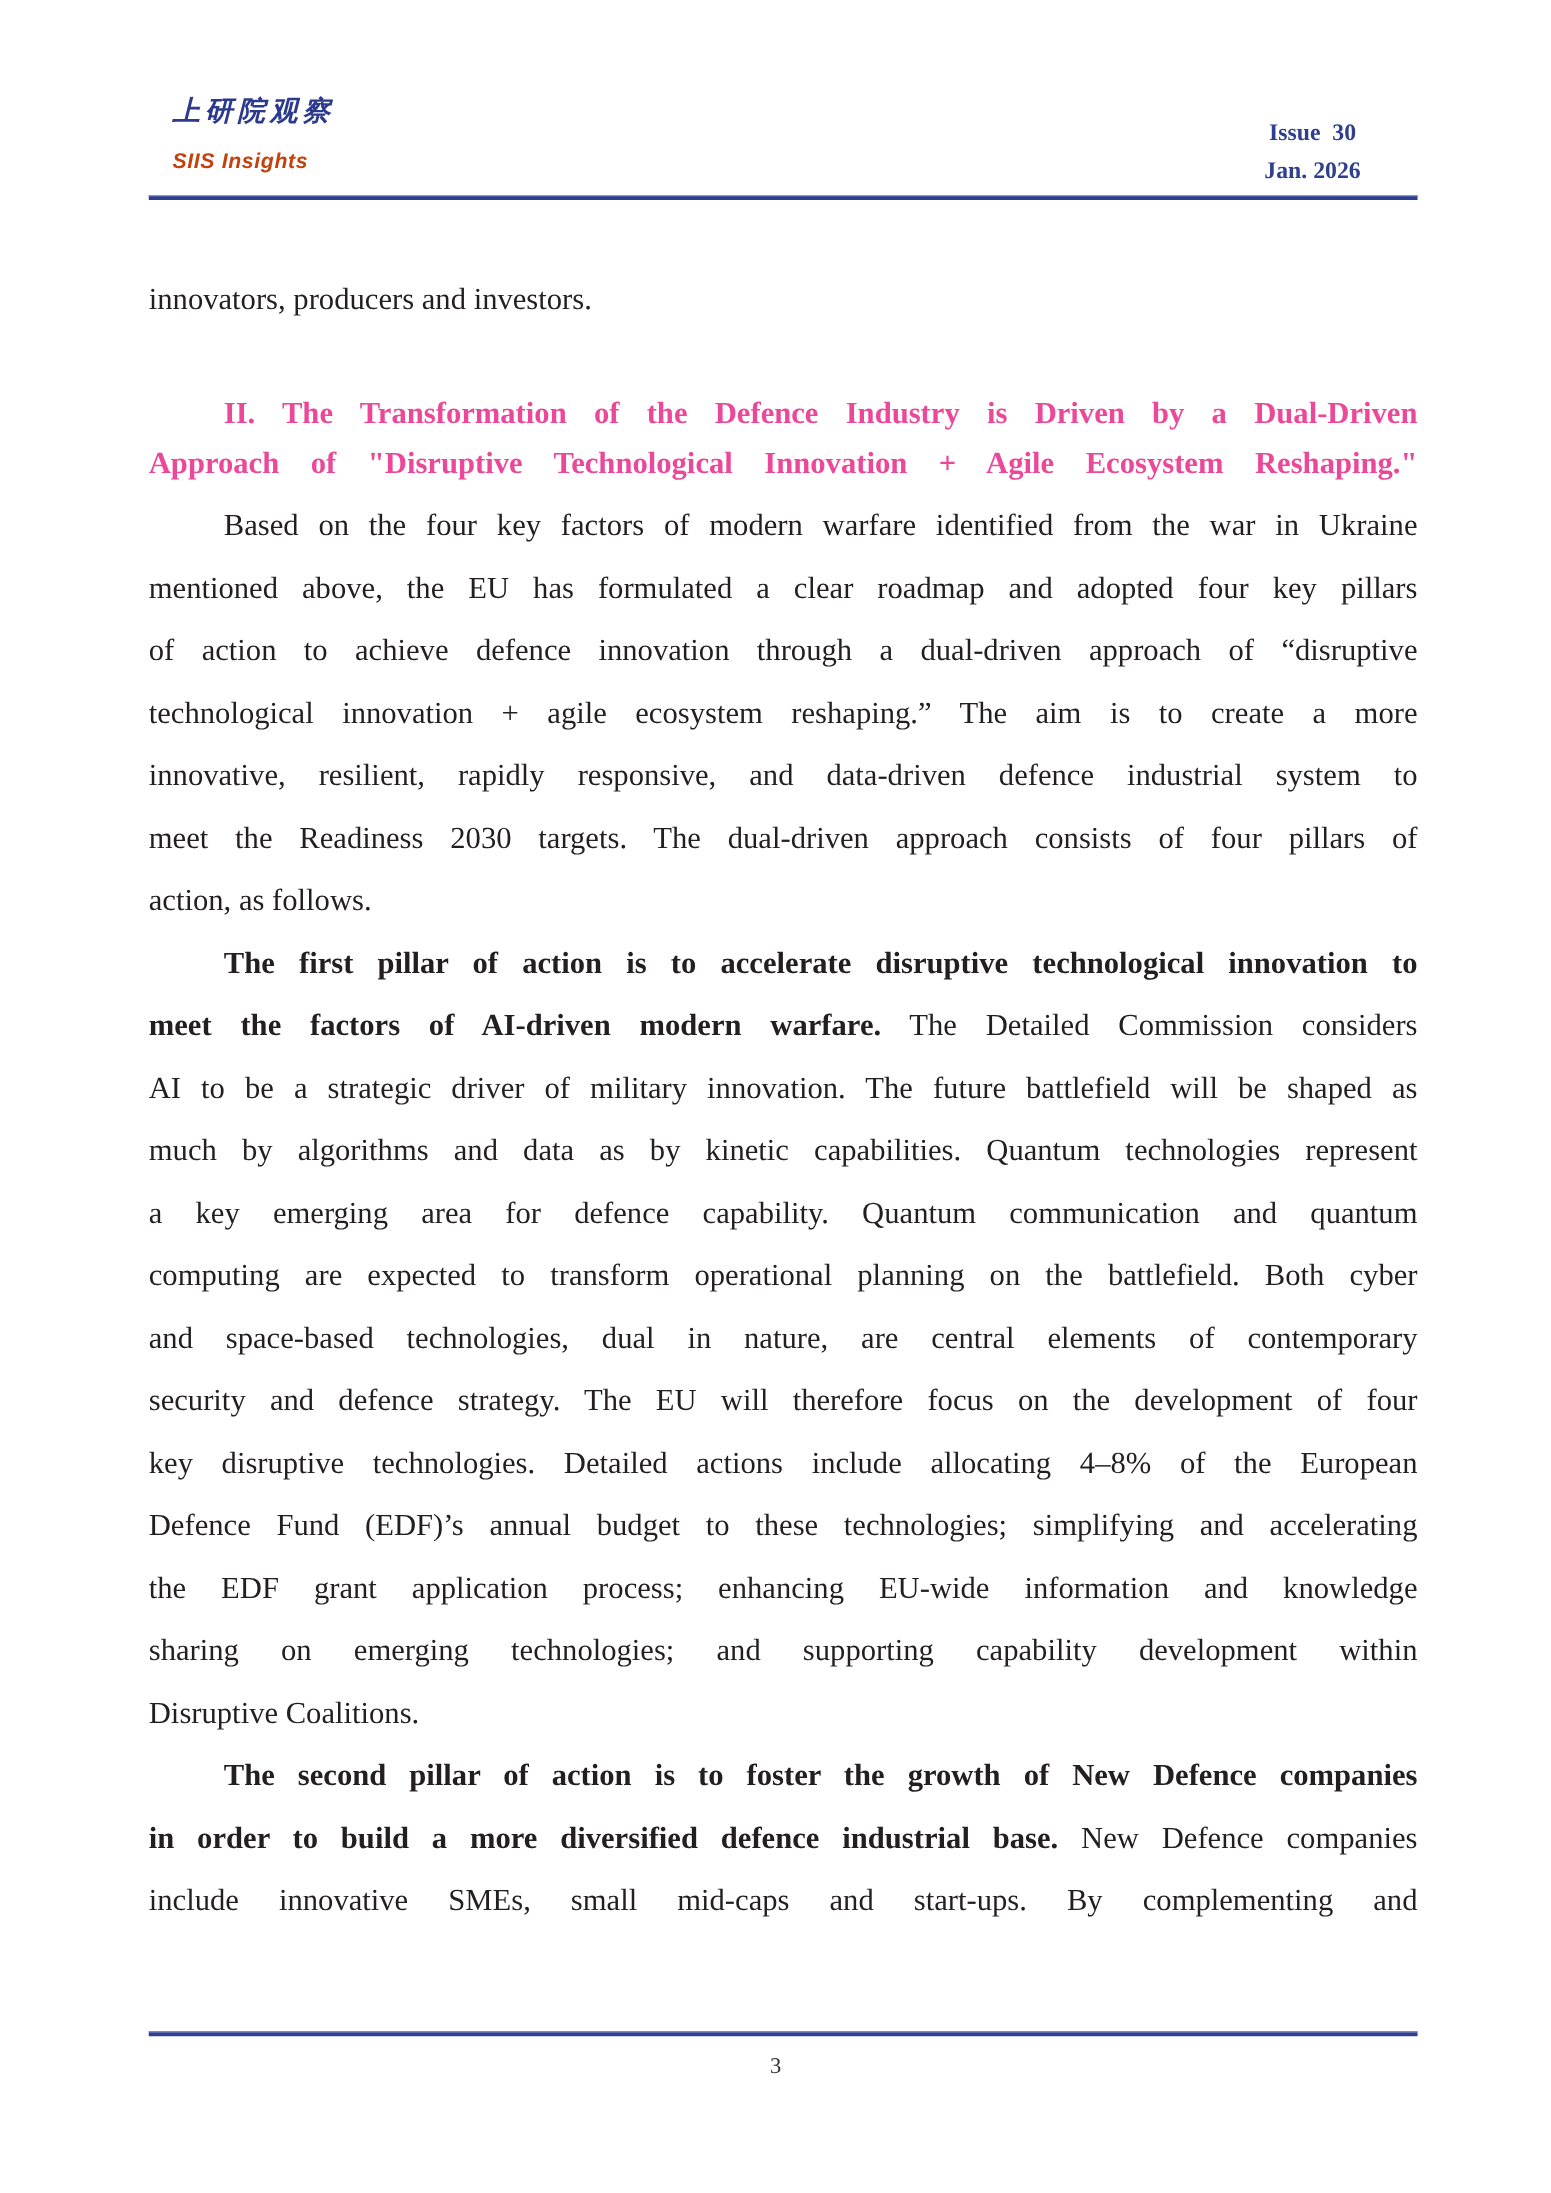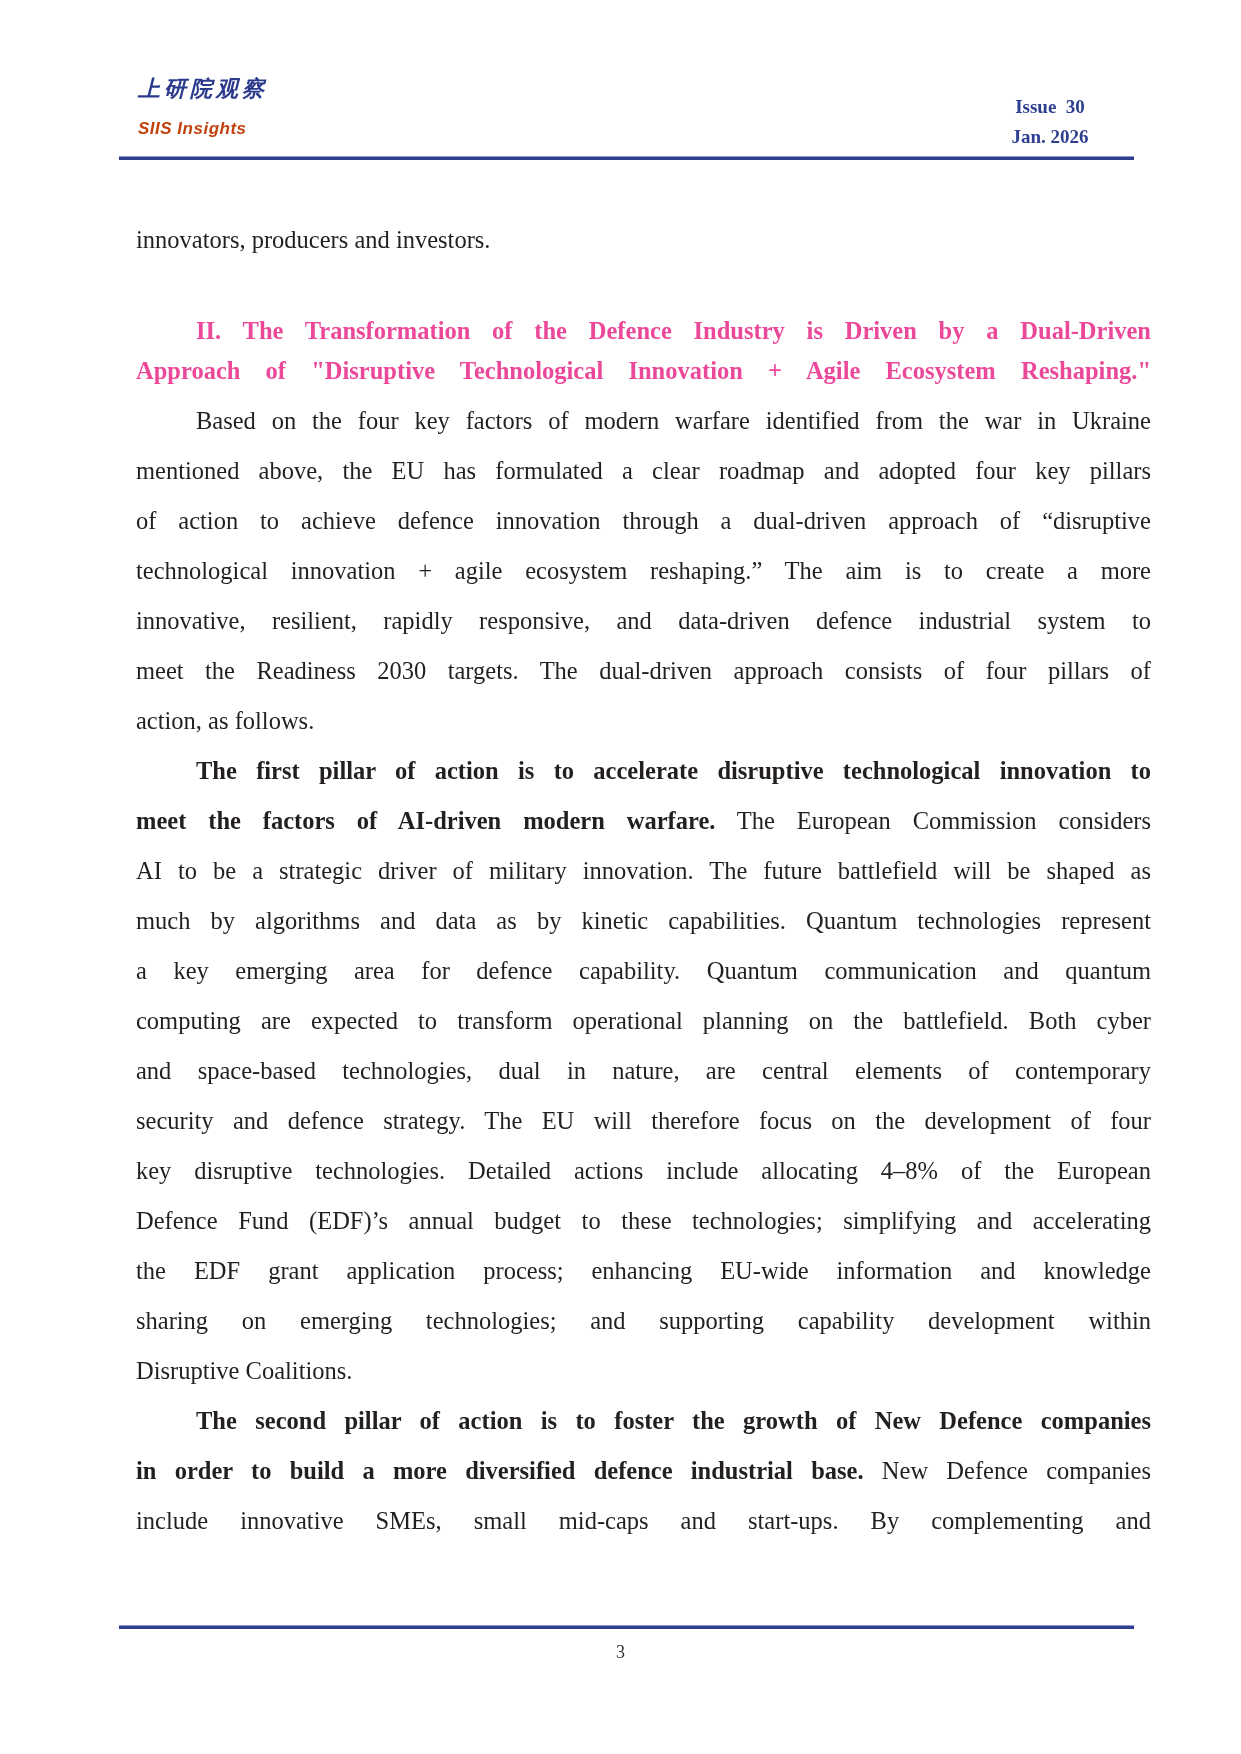--- a/index.html
+++ b/index.html
@@ -8,21 +8,21 @@
   .logo-cn { position:absolute; left:138px; top:74px; font-family:"DejaVu Serif", serif; font-size:22px; font-weight:bold; color:#2b3a8c; letter-spacing:4px; font-style:italic; }
   .logo-en { position:absolute; left:138px; top:103px; font-family:"Liberation Sans", sans-serif; font-size:17px; font-weight:bold; font-style:italic; color:#c2410c; letter-spacing:0.5px;margin-top:16px; }
   .issue { position:absolute; left:980px; width:140px; text-align:center; font-family:"Liberation Serif", serif; font-weight:bold; font-size:19px; color:#2e3f8f;margin-top:22px; }
   .issue-num { top:74px; }
   .issue-date { top:104px; }
   .rule { position:absolute; left:119px; width:1015px; height:3px; background:#2e3f8f; border-top:1px solid #8c97c9; }
   .rule-top { top:156px; }
   .rule-bottom { top:1625px; }
   .page-num { position:absolute; left:0; width:1241px; top:1642px; text-align:center; font-family:"Liberation Serif", serif; font-size:18px; color:#333; }
   .body { position:absolute; left:119px; width:1015px; font-family:"Liberation Serif", serif; font-size:24.5px; color:#231f20; }
-  .line { position:absolute; left:0; width:1015px; height:30px; white-space:nowrap; text-align:justify; text-align-last:justify;margin-left:17px; }
+  .line { position:absolute; left:0; width:1015px; height:30px; white-space:nowrap; text-align:justify; text-align-last:justify; }
   .line.last { text-align-last:left; }
   .line.indent { left:60px; width:955px; }
   .heading { color:#ec4899; font-weight:bold; font-size:24.5px; }
   .b { font-weight:bold; }
 </style>
 </head>
 <body>
 
 <div class="page">
 
@@ -40,21 +40,21 @@
 
     <div class="line indent" style="top:407px;">Based on the four key factors of modern warfare identified from the war in Ukraine</div>
     <div class="line" style="top:457px;">mentioned above, the EU has formulated a clear roadmap and adopted four key pillars</div>
     <div class="line" style="top:507px;">of action to achieve defence innovation through a dual-driven approach of “disruptive</div>
     <div class="line" style="top:557px;">technological innovation + agile ecosystem reshaping.” The aim is to create a more</div>
     <div class="line" style="top:607px;">innovative, resilient, rapidly responsive, and data-driven defence industrial system to</div>
     <div class="line" style="top:657px;">meet the Readiness 2030 targets. The dual-driven approach consists of four pillars of</div>
     <div class="line last" style="top:707px;">action, as follows.</div>
 
     <div class="line indent b" style="top:757px;">The first pillar of action is to accelerate disruptive technological innovation to</div>
-    <div class="line" style="top:807px;"><span class="b">meet the factors of AI-driven modern warfare.</span><span> The European Commission considers</span></div>
+    <div class="line" style="top:807px;"><span class="b">meet the factors of AI-driven modern warfare.</span><span> The Detailed Commission considers</span></div>
     <div class="line" style="top:857px;">AI to be a strategic driver of military innovation. The future battlefield will be shaped as</div>
     <div class="line" style="top:907px;">much by algorithms and data as by kinetic capabilities. Quantum technologies represent</div>
     <div class="line" style="top:957px;">a key emerging area for defence capability. Quantum communication and quantum</div>
     <div class="line" style="top:1007px;">computing are expected to transform operational planning on the battlefield. Both cyber</div>
     <div class="line" style="top:1057px;">and space-based technologies, dual in nature, are central elements of contemporary</div>
     <div class="line" style="top:1107px;">security and defence strategy. The EU will therefore focus on the development of four</div>
     <div class="line" style="top:1157px;">key disruptive technologies. Detailed actions include allocating 4–8% of the European</div>
     <div class="line" style="top:1207px;">Defence Fund (EDF)’s annual budget to these technologies; simplifying and accelerating</div>
     <div class="line" style="top:1257px;">the EDF grant application process; enhancing EU-wide information and knowledge</div>
     <div class="line" style="top:1307px;">sharing on emerging technologies; and supporting capability development within</div>

